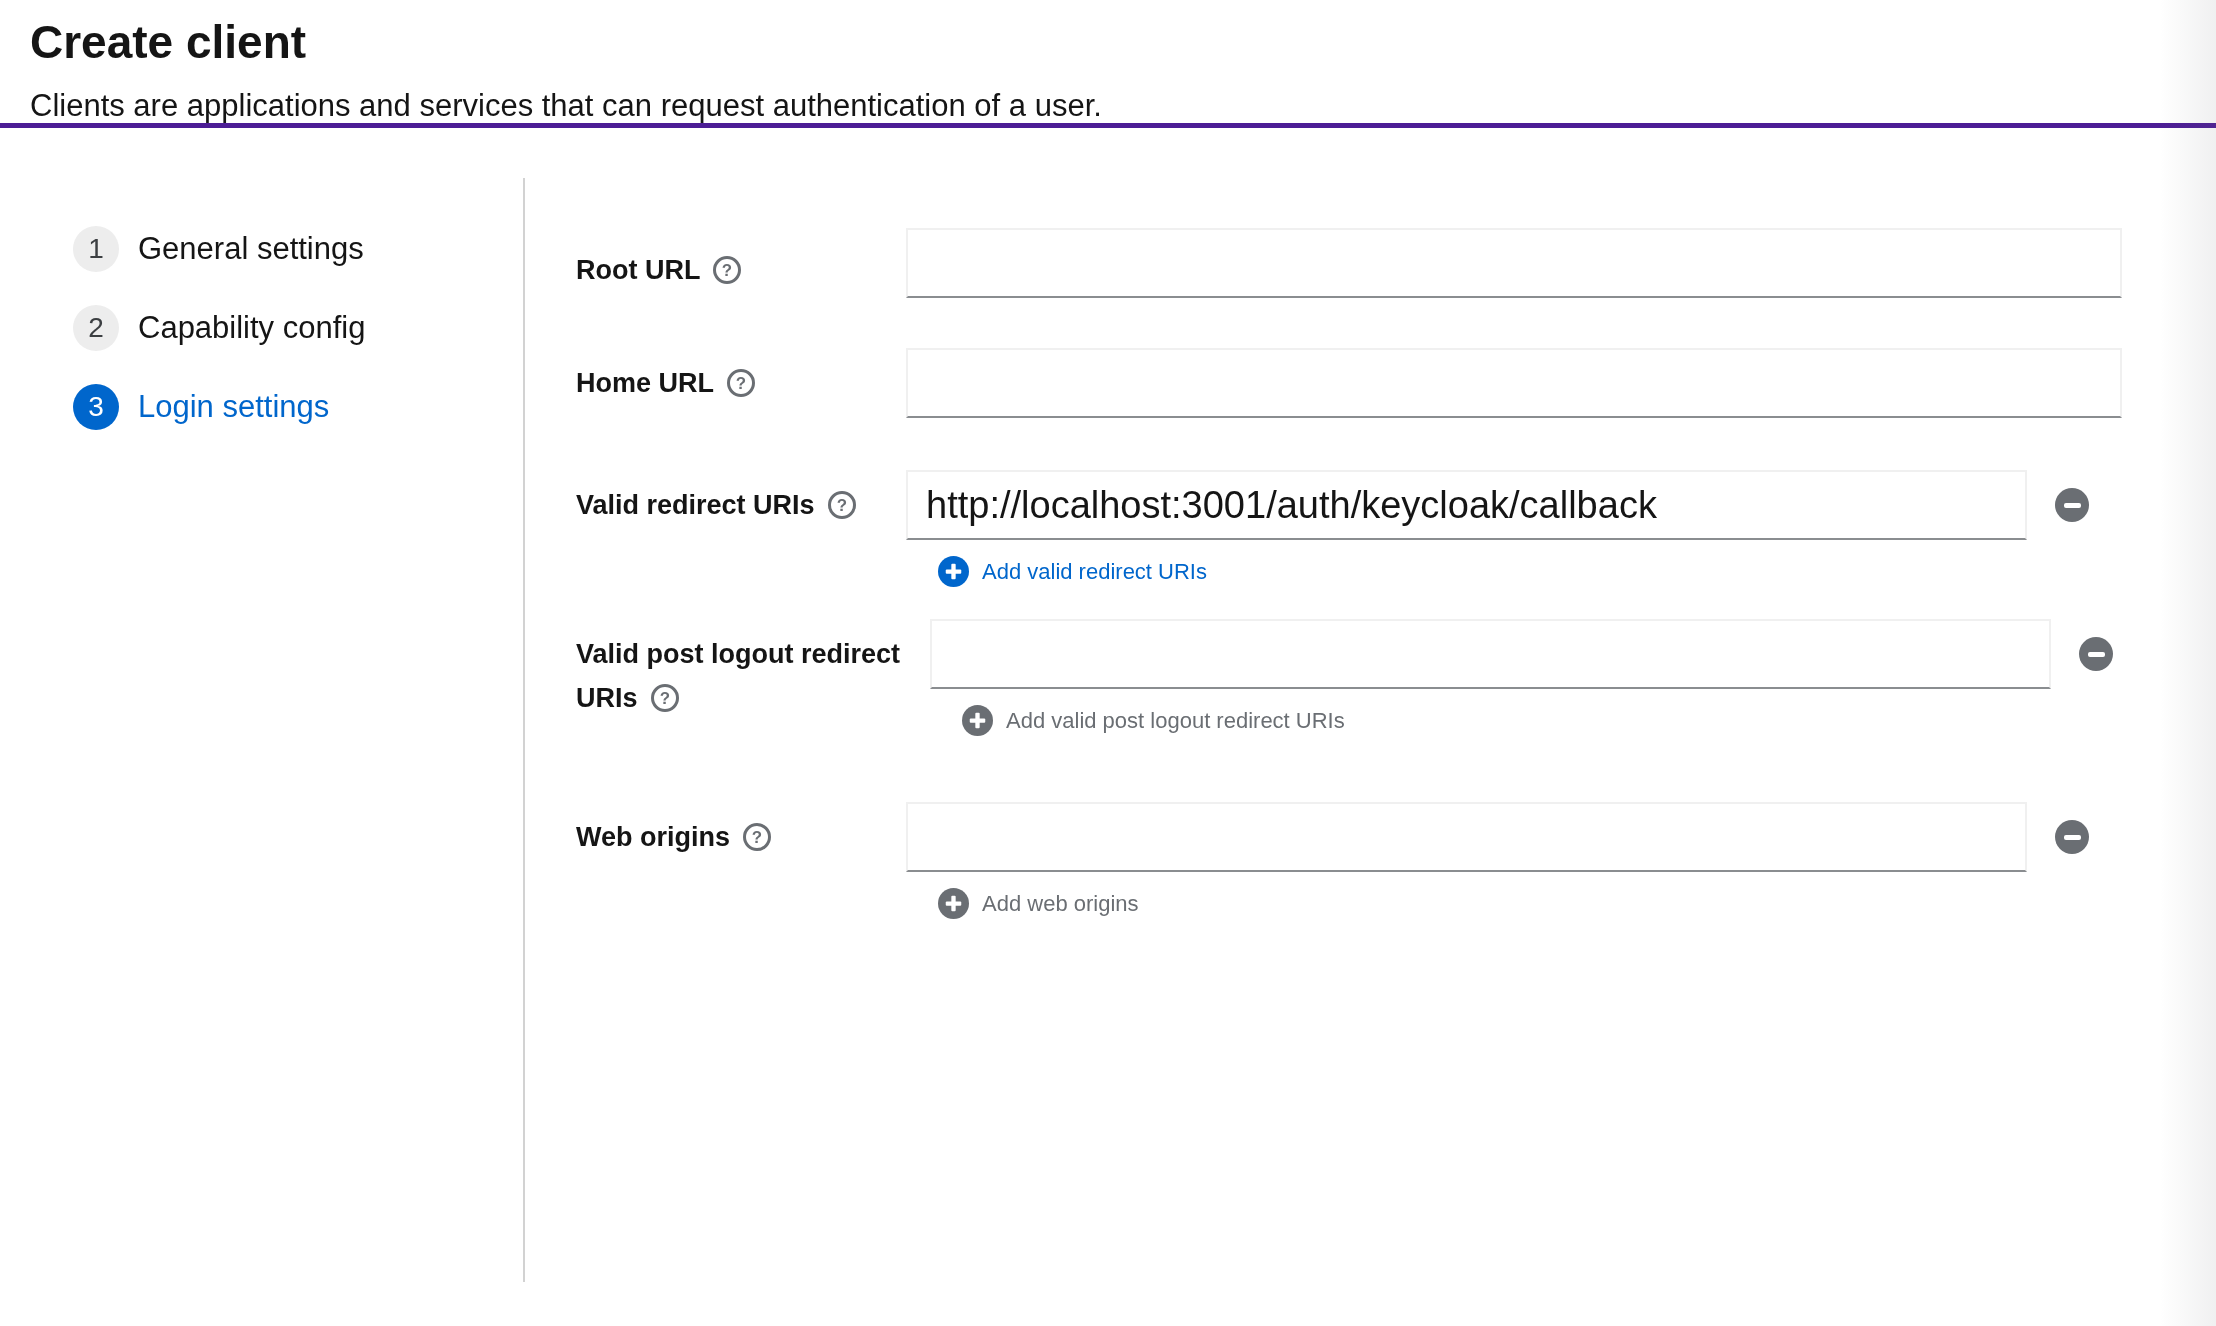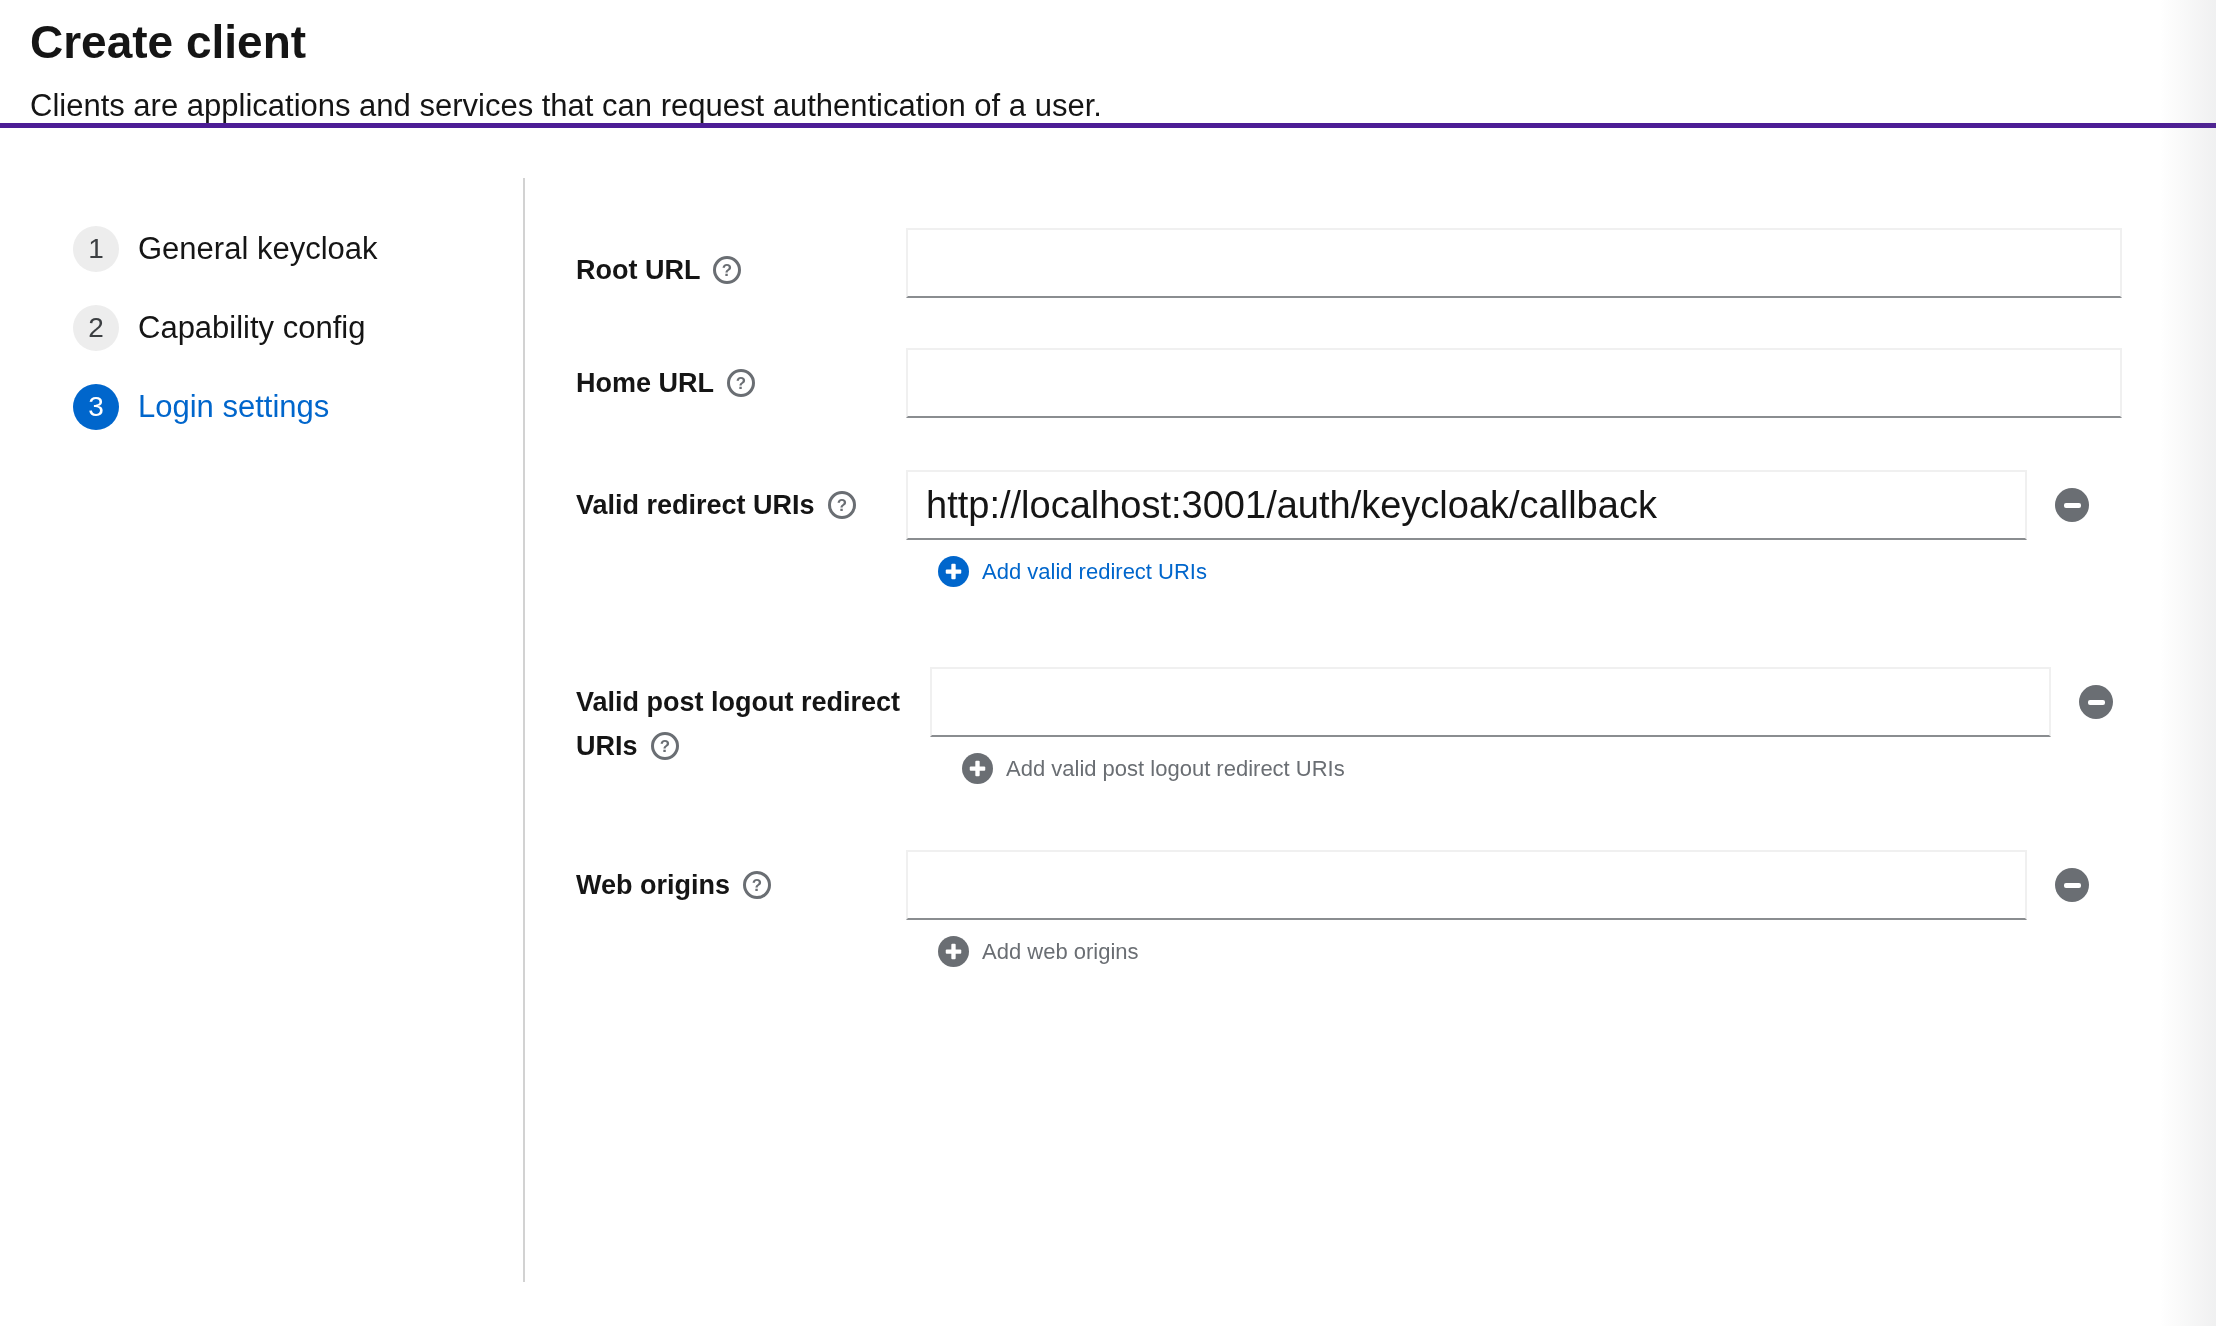--- a/index.html
+++ b/index.html
@@ -149,21 +149,21 @@
     font-family: inherit;
     font-size: 22px;
     cursor: pointer;
   }
   .add-link .plus-icon { margin-right: 13px; display: block; }
   .add-link.enabled { color: #0066cc; }
   .add-link.disabled { color: #6a6e73; }
 
   .mb-1 { margin-bottom: 50px; align-items: center; }
   .mb-2 { margin-bottom: 52px; }
-  .mb-3 { margin-bottom: 76px; }
+  .mb-3 { margin-bottom: 28px; }
   .mb-4 { margin-bottom: 62px; gap: 24px; }
 
   
   .edge-shade {
     position: absolute;
     top: 0;
     right: 0;
     width: 56px;
     height: 100%;
     background: linear-gradient(to right, rgba(106,110,115,0) 0%, rgba(106,110,115,0.10) 100%);
@@ -178,21 +178,21 @@
   <div class="page-header">
     <h1 class="page-title">Create client</h1>
     <p class="page-subtitle">Clients are applications and services that can request authentication of a user.</p>
   </div>
 
   <div class="wizard-body">
 
     <nav class="wizard-nav">
       <div class="wizard-step">
         <span class="step-circle">1</span>
-        <span class="step-label">General keycloak</span>
+        <span class="step-label">General settings</span>
       </div>
       <div class="wizard-step">
         <span class="step-circle">2</span>
         <span class="step-label">Capability config</span>
       </div>
       <div class="wizard-step active">
         <span class="step-circle">3</span>
         <span class="step-label">Login settings</span>
       </div>
     </nav>

